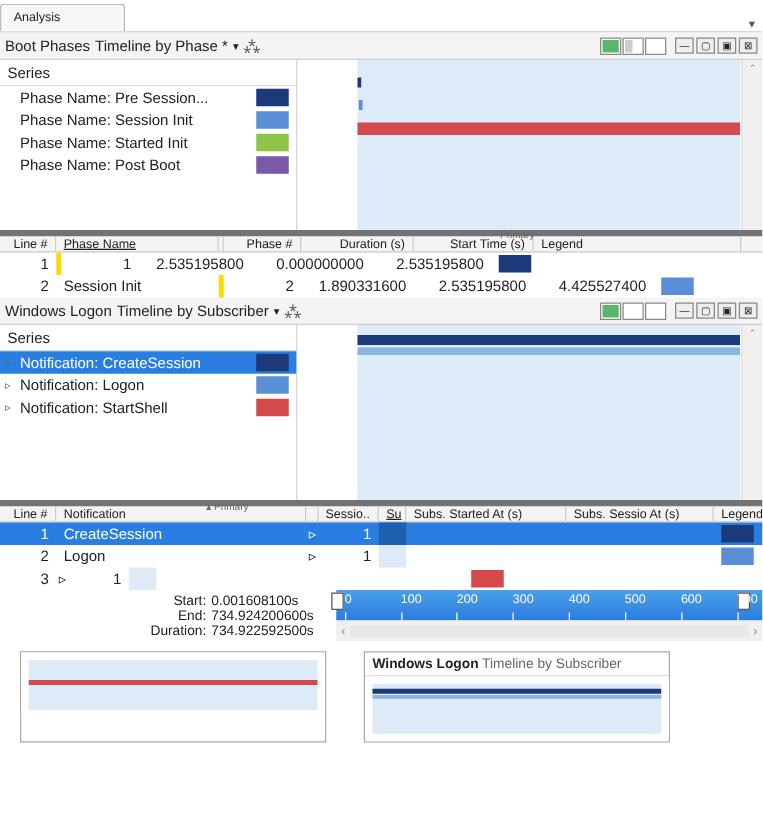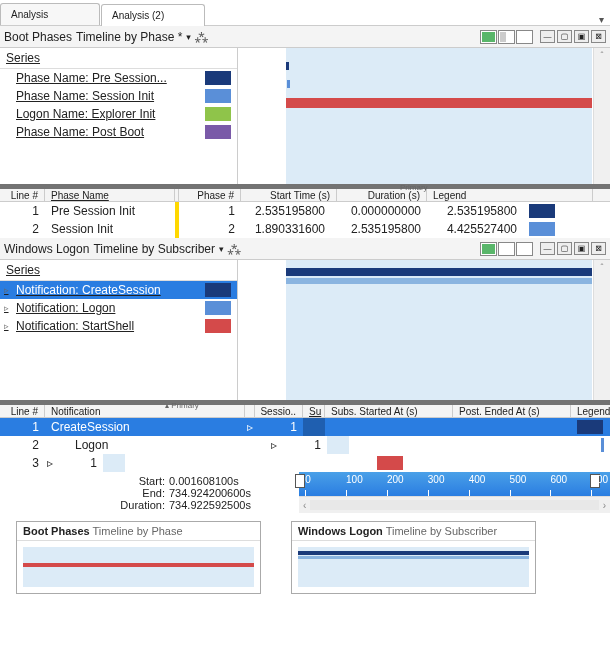--- a/index.html
+++ b/index.html
@@ -9,21 +9,21 @@
 .tab.active { background: #fff; position: relative; top: 1px; }
 .tab-end { flex: 1; display: flex; justify-content: flex-end; padding-right: 6px; }
 .arrow-down { font-size: 10px; color: #555; }
 
 .toolbar { display: flex; align-items: center; height: 22px; background: #f4f4f4; border-bottom: 1px solid #ccc; font-size: 12px; padding: 0 4px; }
 .toolbar-left { display: flex; align-items: center; gap: 4px; flex: 1; }
 .toolbar-right { display: flex; gap: 1px; }
 .gear { font-size: 12px; color: #555; }
 
 .pane { display: flex; }
-.series-panel { width: 238px; border-right: 1px solid #ccc; text-decoration: underline; }
+.series-panel { width: 238px; border-right: 1px solid #ccc; }
 .series-header { padding: 3px 6px; font-size: 12px; border-bottom: 1px solid #ddd; }
 .series-item { display: flex; align-items: center; height: 18px; padding: 0 6px 0 16px; font-size: 12px; }
 .series-item.selected { background: #2a7de1; color: #fff; }
 .swatch { width: 26px; height: 14px; margin-left: auto; }
 .expander { width: 8px; display: inline-block; color: #666; font-size: 9px; margin-left: -12px; margin-right: 4px;}
 
 .chart-area { flex: 1; position: relative; background: #fff; }
 .chart-bg { position: absolute; top: 0; bottom: 0; left: 48px; right: 18px; background: #dcebf7; }
 .chart-bar { position: absolute; left: 48px; right: 18px; height: 10px; }
 .vscroll { position: absolute; top: 0; bottom: 0; right: 0; width: 17px; background: #f0f0f0; border-left: 1px solid #ddd; }
@@ -63,21 +63,20 @@
 .win-btn { width: 15px; height: 13px; border: 1px solid #888; background:#eee; font-size:8px; display:flex;align-items:center;justify-content:center;}
 .quad { display:flex; gap:1px; margin-right:6px;}
 .quad-btn { width:17px; height:14px; border:1px solid #888; background:#fff; position:relative;}
 .quad-fill { position:absolute; background:#4a6; }
 </style>
 </head>
 <body>
 
 <div class="tabs">
   <div class="tab">Analysis</div>
-  <div class="tab active">Analysis (2)</div>
   <div class="tab-end">
       <span class="arrow-down">▾</span>
     </div>
 </div>
 
 <div class="toolbar">
   <div class="toolbar-left">
     <span>Boot Phases</span>
     <span>Timeline by Phase *</span>
     <span style="font-size:9px;">▾</span>
@@ -108,21 +107,21 @@
     <div id="p1-series">
         <div class="series-item">
           <span>Phase Name: Pre Session...</span>
           <span class="swatch" style="background:#1a3a7a"></span>
         </div>
         <div class="series-item">
           <span>Phase Name: Session Init</span>
           <span class="swatch" style="background:#5a8fd8"></span>
         </div>
         <div class="series-item">
-          <span>Logon Name: Explorer Init</span>
+          <span>Phase Name: Started Init</span>
           <span class="swatch" style="background:#8fc44a"></span>
         </div>
         <div class="series-item">
           <span>Phase Name: Post Boot</span>
           <span class="swatch" style="background:#7a5aa8"></span>
         </div>
       </div>
   </div>
   <div class="chart-area">
     <div class="chart-bg"></div>
@@ -135,29 +134,28 @@
   </div>
 </div>
 
 <div class="table" style="position:relative;">
   <span class="primary-label" style="left:400px;top:-1px;">Primary</span>
   <div class="thead">
     <div class="th right" style="width:45px;">Line #</div>
     <div class="th" style="width:130px;text-decoration:underline;">Phase Name</div>
     <div class="th" style="width:4px;padding:0;"></div>
     <div class="th right" style="width:62px;">Phase #</div>
+    <div class="th right" style="width:90px;">Duration (s)</div>
     <div class="th right" style="width:96px;">Start Time (s)</div>
-    <div class="th right" style="width:90px;">Duration (s)</div>
     <div class="th" style="flex:1;">Legend</div>
     <div class="th" style="width:17px;border-right:none;"></div>
   </div>
   <div id="p1-rows">
       <div class="tr">
         <div class="td right" style="width:45px;">1</div>
-  <div class="td" style="width:130px;">Pre Session Init</div>
   <div class="yellow-bar"></div>
   <div class="td right" style="width:62px;">1</div>
   <div class="td right" style="width:90px;">2.535195800</div>
   <div class="td right" style="width:96px;">0.000000000</div>
   <div class="td right" style="width:96px;">2.535195800</div>
   <div class="td" style="flex:1;">
           <span class="legend-cell" style="background:#1a3a7a"></span>
         </div>
   <div class="td" style="width:17px;"></div>
       </div>
@@ -234,39 +232,39 @@
 
 <div class="table" style="position:relative;">
   <span class="primary-label" style="left:165px;top:1px;">▴ <span>Primary</span></span>
   <div class="thead">
     <div class="th right" style="width:45px;">Line #</div>
     <div class="th" style="width:200px;">Notification</div>
     <div class="th" style="width:10px;padding:0;"></div>
     <div class="th right" style="width:48px;">Sessio..</div>
     <div class="th" style="width:22px;text-decoration:underline;">Su</div>
     <div class="th" style="width:128px;">Subs. Started At (s)</div>
-    <div class="th" style="width:118px;">Post. Ended At (s)</div>
+    <div class="th" style="width:118px;">Subs. Sessio At (s)</div>
     <div class="th" style="flex:1;border-right:none;">Legend</div>
   </div>
   <div id="p2-rows">
       <div class="tr selected">
         <div class="td right" style="width:45px;">1</div>
   <div class="td" style="width:200px;">CreateSession</div>
   <div class="td" style="width:10px;padding:0;justify-content:center;">▹</div>
   <div class="td right" style="width:48px;">1</div>
   <div class="td" style="width:22px;background:#1f5fb0;"></div>
   <div class="td" style="width:128px;"></div>
   <div class="td" style="width:118px;"></div>
   <div class="td" style="flex:1;">
           <span class="legend-cell" style="background:#1a3a7a"></span>
         </div>
       </div>
       <div class="tr">
         <div class="td right" style="width:45px;">2</div>
-  <div class="td" style="width:200px;margin-left:24px;">Logon</div>
+  <div class="td" style="width:200px;">Logon</div>
   <div class="td" style="width:10px;padding:0;justify-content:center;">▹</div>
   <div class="td right" style="width:48px;">1</div>
   <div class="td" style="width:22px;background:#dcebf7;"></div>
   <div class="td" style="width:128px;"></div>
   <div class="td" style="width:118px;"></div>
   <div class="td" style="flex:1;">
           <span class="legend-cell" style="background:#5a8fd8"></span>
         </div>
       </div>
       <div class="tr">
@@ -276,21 +274,21 @@
   <div class="td" style="width:22px;background:#dcebf7;"></div>
   <div class="td" style="width:128px;"></div>
   <div class="td" style="width:118px;"></div>
   <div class="td" style="flex:1;">
           <span class="legend-cell" style="background:#d44a4a"></span>
         </div>
       </div>
     </div>
 </div>
 
-<div style="display:flex;gap:30px;">
+<div style="display:flex;">
   <div class="time-summary">
     <div class="time-row">
         <span class="time-label">Start:</span>
         <span>0.001608100s</span>
       </div>
     <div class="time-row">
         <span class="time-label">End:</span>
         <span>734.924200600s</span>
       </div>
     <div class="time-row">
@@ -322,21 +320,20 @@
     <div class="hscroll">
       <span>‹</span>
       <div class="hscroll-mid"></div>
       <span>›</span>
     </div>
   </div>
 </div>
 
 <div class="thumbs">
   <div class="thumb">
-    <div class="thumb-title"><b>Boot Phases</b> <span style="color:#666;">Timeline by Phase</span></div>
     <div class="thumb-body">
       <div class="thumb-bg"></div>
       <div class="thumb-bar" style="top:22px;background:#d44a4a;"></div>
     </div>
   </div>
   <div class="thumb">
     <div class="thumb-title"><b>Windows Logon</b> <span style="color:#666;">Timeline by Subscriber</span></div>
     <div class="thumb-body">
       <div class="thumb-bg"></div>
       <div class="thumb-bar" style="top:10px;background:#1a3a7a;"></div>

